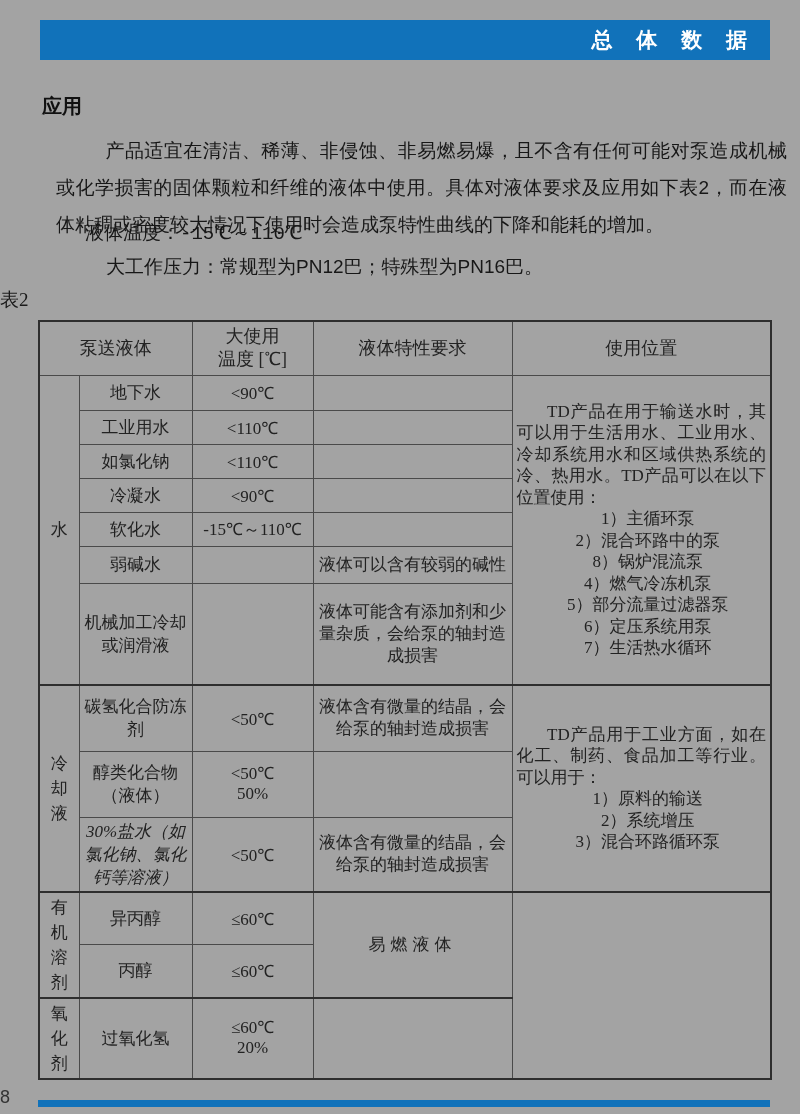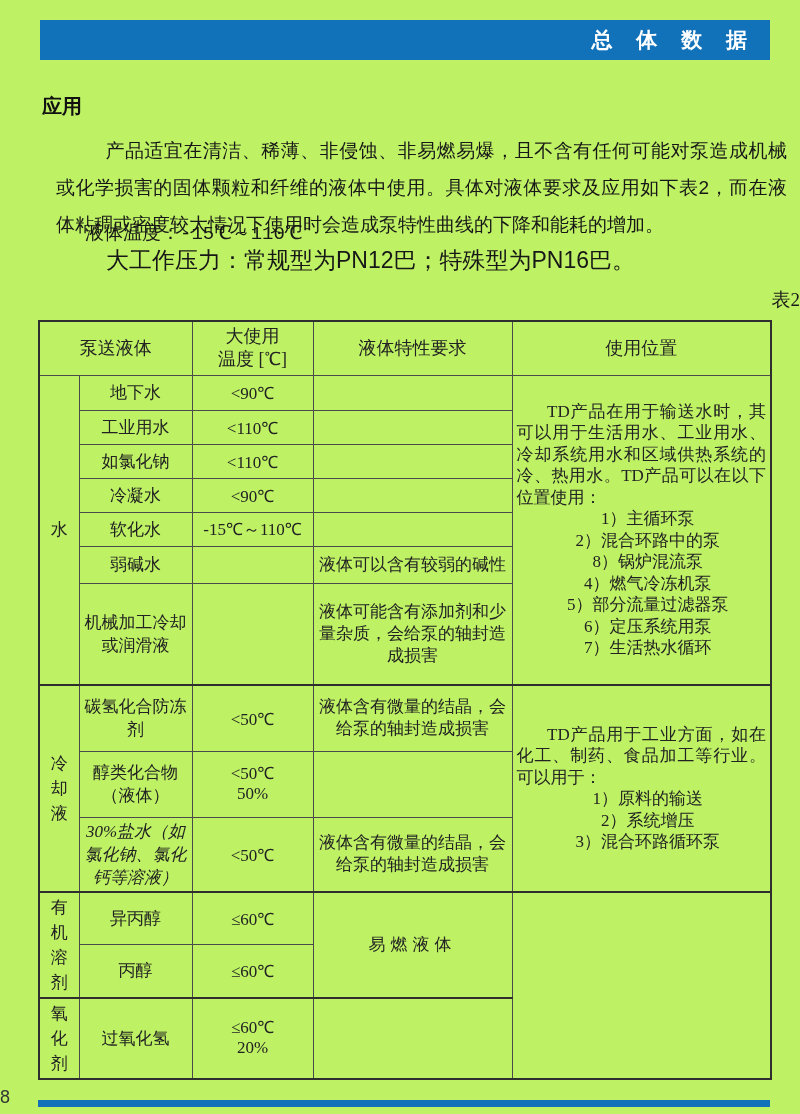--- a/index.html
+++ b/index.html
@@ -1,35 +1,35 @@
 <!DOCTYPE html>
 <html><head>
 <meta charset="utf-8">
 <style>
   html,body{margin:0;padding:0;background:#fff;}
-  .page{position:relative;width:800px;height:1114px;background:#bef264;overflow:hidden;
+  .page{position:relative;width:800px;height:1114px;background:#a3a3a3;overflow:hidden;
         font-family:"Liberation Serif",serif;color:#1f1f1f;}
 
   
   .top-banner{position:absolute;left:40px;top:20px;width:730px;height:40px;
               background:#1172ba;display:flex;align-items:center;justify-content:flex-end;}
   .top-banner span{color:#ffffff;font-family:"Liberation Sans",sans-serif;
                    font-weight:bold;font-size:21px;letter-spacing:9px;padding-right:14px;}
 
   
   .sec-heading{position:absolute;left:42px;top:93px;margin:0;
                font-family:"Liberation Sans",sans-serif;font-size:20px;font-weight:bold;color:#111;}
   .body-par{position:absolute;left:40px;top:116px;width:731px;margin:16px;
             font-family:"Liberation Sans",sans-serif;font-size:19px;line-height:37px;
             text-align:justify;text-indent:2.6em;color:#171717;}
   .line-temp{position:absolute;left:85px;top:220px;margin:0;
              font-family:Liberation Mono, monospace;font-size:19px;color:#171717;}
-  .line-press{position:absolute;left:106px;top:245px;margin:0;
-              font-family:"Liberation Sans",sans-serif;font-size:23px;color:#171717;}
-  .tbl-caption{position:absolute;left:0;top:287px;width:800px;text-align:right;
+  .line-press{position:absolute;left:106px;top:254px;margin:0;
+              font-family:"Liberation Sans",sans-serif;font-size:19px;color:#171717;}
+  .tbl-caption{position:absolute;left:0;top:287px;width:800px;text-align:left;
                font-size:19px;color:#1a1a1a;}
 
   
   table.spec{position:absolute;left:38px;top:320px;width:732px;
              border-collapse:collapse;table-layout:fixed;}
   table.spec td,table.spec th{border:1px solid #4a4a4a;font-weight:normal;
              font-size:17px;color:#222;vertical-align:middle;text-align:center;
              padding:2px 4px;word-break:break-all;box-sizing:border-box;}
   table.spec{border:2px solid #2e2e2e;padding-left:36px;}
   table.spec th{font-size:18px;}

